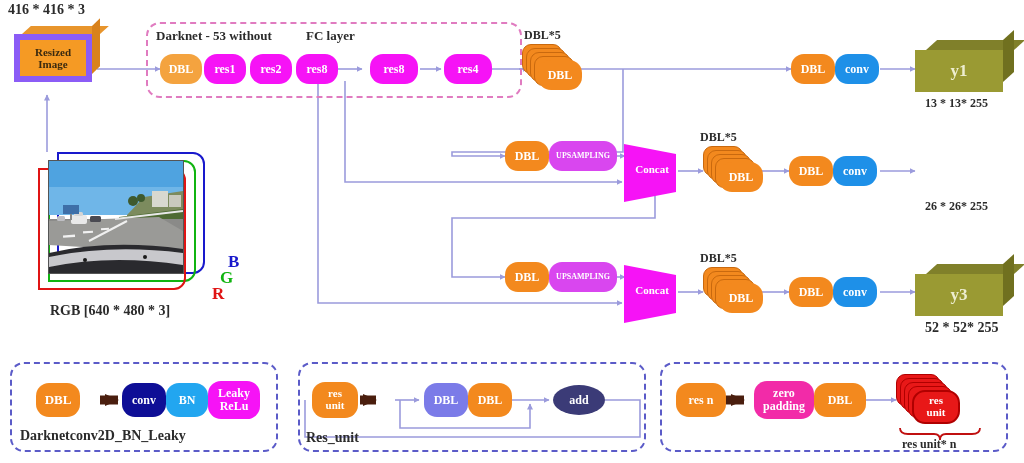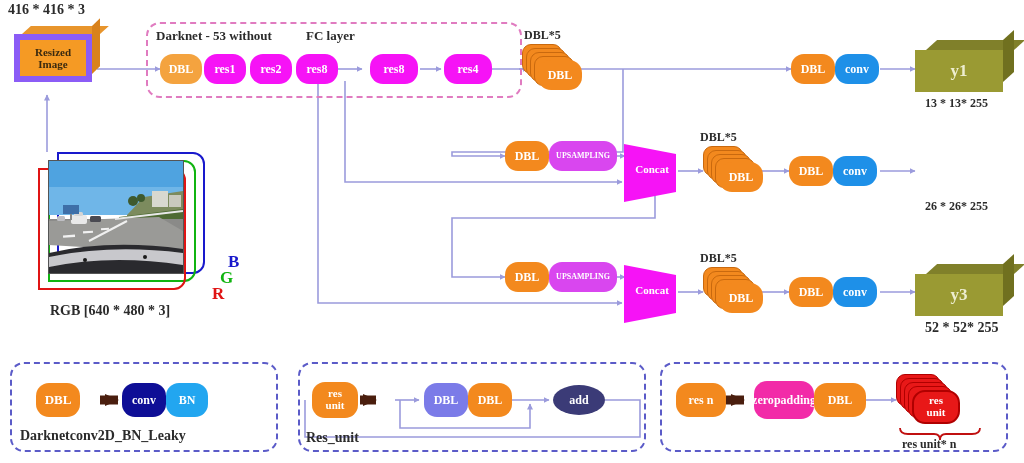--- a/index.html
+++ b/index.html
@@ -288,37 +288,42 @@
          color:#EDEDD0;font-size:17px;">
       <span>y3</span>
     </div>
   </div>
   <div class="lbl lbl-dark" style="left:925px;top:320px;font-size:14px;">52 * 52* 255</div>
 
   <div class="frame frame-blue" style="left:10px;top:362px;width:268px;height:90px;"></div>
   <div class="node n-dbl" style="left:36px;top:383px;width:44px;height:34px;font-size:13px;">DBL</div>
   <div class="node n-navy" style="left:122px;top:383px;width:44px;height:34px;font-size:12px;">conv</div>
   <div class="node n-bn" style="left:166px;top:383px;width:42px;height:34px;font-size:12px;">BN</div>
+  <div class="node n-leaky" style="left:208px;top:381px;width:52px;height:38px;font-size:12px;
+       flex-direction:column;">
+    <span>Leaky</span>
+    <span>ReLu</span>
+  </div>
   <div class="lbl lbl-dark" style="left:20px;top:428px;font-size:14px;">Darknetconv2D_BN_Leaky</div>
 
   <div class="frame frame-blue" style="left:298px;top:362px;width:348px;height:90px;"></div>
   <div class="node n-dbl" style="left:312px;top:382px;width:46px;height:36px;font-size:11px;
        flex-direction:column;">
     <span>res</span>
     <span>unit</span>
   </div>
   <div class="node n-purple" style="left:424px;top:383px;width:44px;height:34px;font-size:12px;">DBL</div>
   <div class="node n-dbl" style="left:468px;top:383px;width:44px;height:34px;font-size:12px;">DBL</div>
   <div class="node n-add" style="left:553px;top:385px;width:52px;height:30px;font-size:12px;">add</div>
   <div class="lbl lbl-dark" style="left:306px;top:430px;font-size:14px;">Res_unit</div>
 
   <div class="frame frame-blue" style="left:660px;top:362px;width:348px;height:90px;"></div>
   <div class="node n-dbl" style="left:676px;top:383px;width:50px;height:34px;font-size:12px;">res n</div>
   <div class="node n-zero" style="left:754px;top:381px;width:60px;height:38px;font-size:12px;
-       flex-direction:row;">
+       flex-direction:column;">
     <span>zero</span>
     <span>padding</span>
   </div>
   <div class="node n-dbl" style="left:814px;top:383px;width:52px;height:34px;font-size:12px;">DBL</div>
 
   <div class="stack" style="left:896px;top:374px;width:70px;height:50px;">
     <div class="layer" style="left:0;top:0;width:44px;height:32px;background:#E81818;border:1.5px solid #B00000;"></div>
     <div class="layer" style="left:4px;top:4px;width:44px;height:32px;background:#E81818;border:1.5px solid #B00000;"></div>
     <div class="layer" style="left:8px;top:8px;width:44px;height:32px;background:#E81818;border:1.5px solid #B00000;"></div>
     <div class="layer" style="left:12px;top:12px;width:44px;height:32px;background:#E81818;border:1.5px solid #B00000;"></div>

